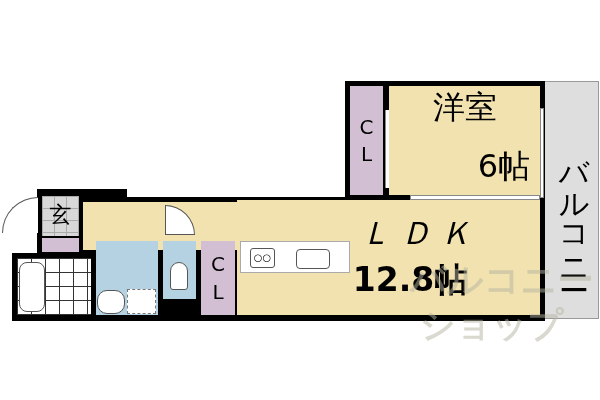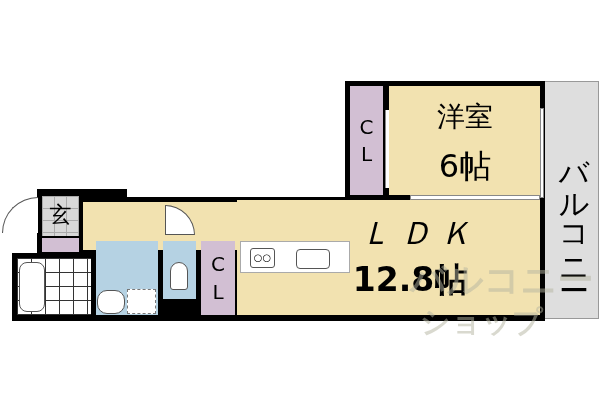--- a/index.html
+++ b/index.html
@@ -21,22 +21,22 @@
   <div class="abs wall" style="left:123px;top:197px;width:422px;height:124px;"></div>
   <div class="abs wall" style="left:37px;top:189px;width:90px;height:65px;"></div>
   <div class="abs wall" style="left:12px;top:253px;width:115px;height:68px;"></div>
 
   <div class="abs" style="left:350px;top:86px;width:33px;height:109px;background:#d2bfd3;"></div>
   <div class="lbl" style="left:350px;top:115px;width:33px;font-size:20px;">C</div>
   <div class="lbl" style="left:350px;top:142px;width:33px;font-size:20px;">L</div>
   <div class="abs" style="left:385px;top:110px;width:4px;height:78px;background:#fff;border-left:1px solid #888;"></div>
 
   <div class="abs" style="left:389px;top:86px;width:151px;height:109px;background:#f2e2b0;"></div>
-  <div class="lbl" style="left:400px;top:98px;width:130px;font-size:28px;">洋室</div>
-  <div class="lbl" style="left:400px;top:145px;width:130px;font-size:32px;">6帖</div>
+  <div class="lbl" style="left:400px;top:86px;width:130px;font-size:32px;">洋室</div>
+  <div class="lbl" style="left:400px;top:145px;width:130px;font-size:32px;text-align:right;">6帖</div>
   <div class="abs" style="left:540px;top:108px;width:4px;height:90px;background:#fff;border:1px solid #888;"></div>
 
   <div class="abs" style="left:237px;top:200px;width:303px;height:115px;background:#f2e2b0;"></div>
   <div class="abs" style="left:83px;top:202px;width:160px;height:48px;background:#f2e2b0;"></div>
   <div class="abs" style="left:410px;top:195px;width:130px;height:5px;background:#fff;border:1px solid #888;"></div>
   <div class="lbl" style="left:360px;top:212px;width:120px;font-size:32px;letter-spacing:8px;font-style:italic;">ＬＤＫ</div>
   <div class="lbl" style="left:330px;top:258px;width:160px;font-size:33px;font-weight:bold;">12.8帖</div>
 
   <div class="abs" style="left:240px;top:241px;width:110px;height:32px;background:#fff;border:1px solid #aaa;"></div>
   <div class="abs" style="left:250px;top:248px;width:25px;height:20px;border:1px solid #555;border-radius:3px;background:#fff;font-size:10px;text-align:center;line-height:18px;">○○</div>
@@ -57,15 +57,15 @@
   <div class="abs" style="left:17px;top:258px;width:74px;height:57px;background:#fff;background-image:linear-gradient(#333 1px,transparent 1px),linear-gradient(90deg,#333 1px,transparent 1px);background-size:14px 14px;"></div>
   <div class="abs" style="left:19px;top:262px;width:26px;height:50px;border:1px solid #555;border-radius:8px;background:#fff;"></div>
 
   <div class="abs" style="left:42px;top:238px;width:37px;height:14px;background:#d2bfd3;"></div>
 
   <div class="abs" style="left:42px;top:196px;width:37px;height:40px;background:#d8d8d8;background-image:linear-gradient(#aaa 1px,transparent 1px),linear-gradient(90deg,#aaa 1px,transparent 1px);background-size:12px 12px;"></div>
   <div class="lbl" style="left:42px;top:200px;width:37px;font-size:22px;">玄</div>
   <div class="abs" style="left:2px;top:197px;width:36px;height:36px;border:1px solid #555;border-right:none;border-bottom:none;border-radius:36px 0 0 0;background:#fff;"></div>
 
   <div class="lbl" style="left:410px;top:256px;width:130px;font-size:36px;font-weight:bold;color:rgba(180,180,160,0.5);">バルコニー</div>
-  <div class="lbl" style="left:420px;top:302px;width:110px;font-size:30px;font-weight:bold;color:rgba(180,180,160,0.5);">ショップ</div>
+  <div class="lbl" style="left:420px;top:302px;width:110px;font-size:35px;font-weight:bold;color:rgba(180,180,160,0.5);">ショップ</div>
 
 </div>
 
 </body></html>

